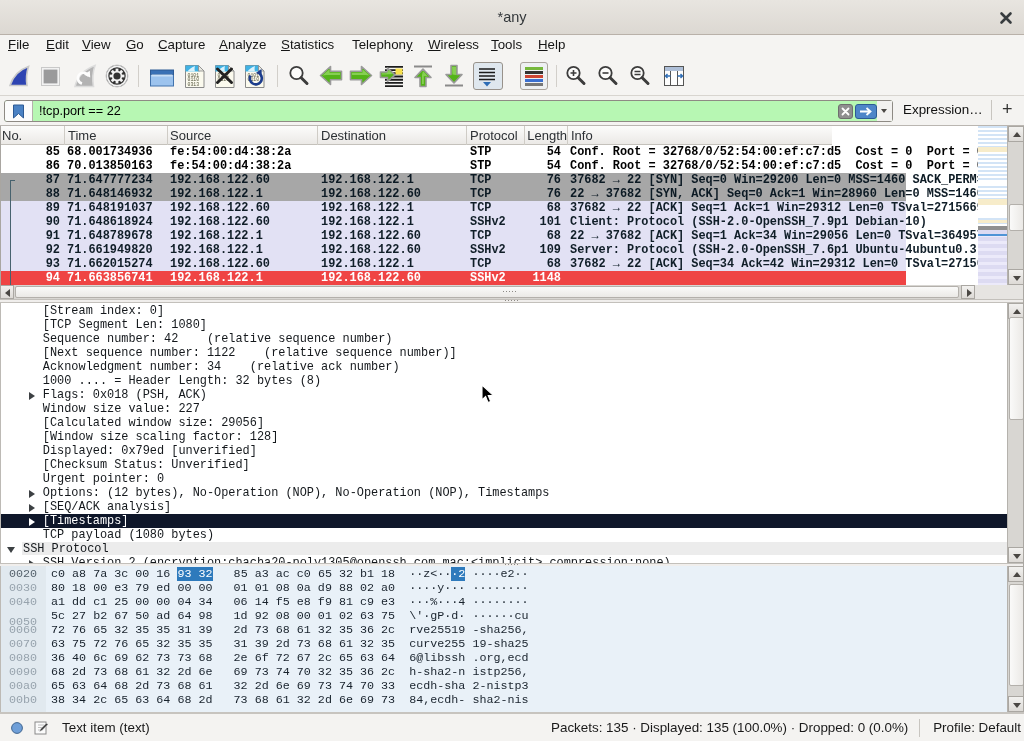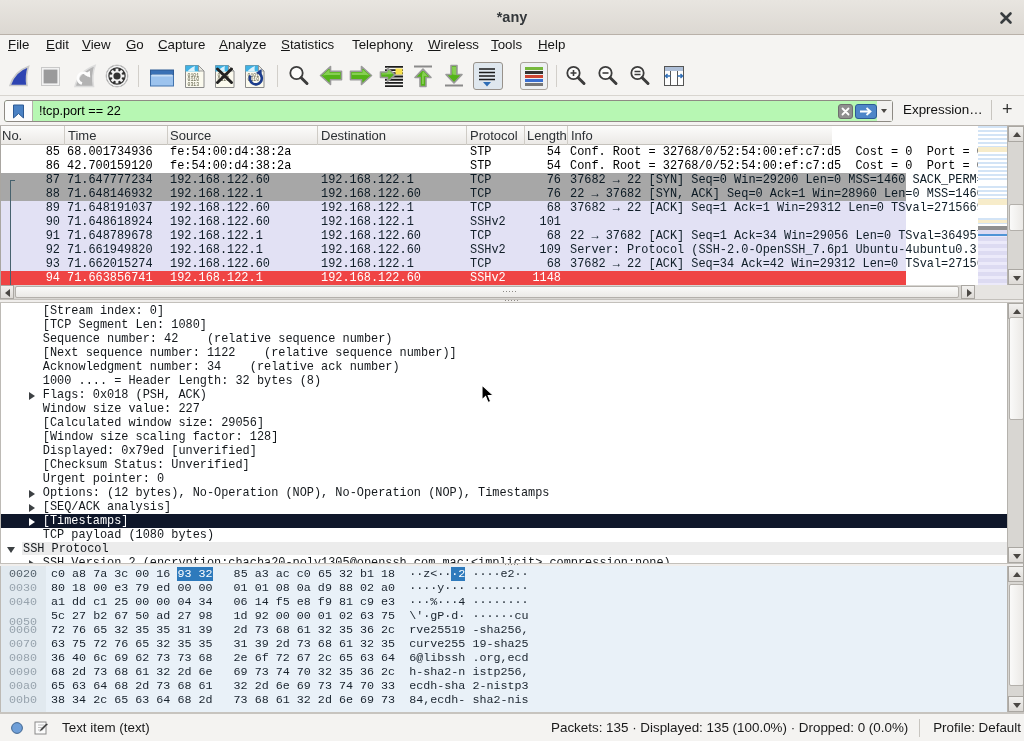--- a/index.html
+++ b/index.html
@@ -3,45 +3,45 @@
 <meta charset="utf-8">
 <style>
 html,body{margin:0;padding:0;}
 body{width:1024px;height:741px;overflow:hidden;font-family:"Liberation Sans",sans-serif;}
 .abs{position:absolute;}
 #win{position:absolute;left:0;top:0;width:1024px;height:741px;background:#f4f3f1;}
 
 #titlebar{position:absolute;left:0;top:0;width:1024px;height:35px;
  background:linear-gradient(#e8e5e0,#dcd8d2);border-bottom:1px solid #b9b1a9;box-sizing:border-box;}
 #title{position:absolute;left:0;top:9px;width:1024px;text-align:center;
- font-size:14.5px;font-weight:bold;color:#33373a;}
+ font-size:14.5px;font-weight:normal;color:#33373a;}
 
 #menubar{position:absolute;left:0;top:35px;width:1024px;height:22px;background:#f5f4f2;}
 .mi{position:absolute;top:2px;font-size:13.3px;color:#161616;}
 .mi u{text-decoration:underline;}
 
 #toolbar{position:absolute;left:0;top:57px;width:1024px;height:39px;background:#f5f4f2;
  border-bottom:1px solid #d8d5d0;box-sizing:border-box;}
 .tbtn{position:absolute;top:5px;width:28px;height:28px;}
 .tsep{position:absolute;top:8px;width:1px;height:22px;background:#d2cfca;}
 
 #filterbar{position:absolute;left:0;top:96px;width:1024px;height:30px;background:#f4f3f1;
  border-bottom:1px solid #bab6b1;box-sizing:border-box;}
 #ffield{position:absolute;left:4px;top:4px;width:889px;height:22px;background:#b7f7b3;
  border:1px solid #8e8a84;border-radius:3px;box-sizing:border-box;}
 #fbook{position:absolute;left:0;top:0;width:27px;height:20px;background:#fcfcfc;
  border-right:1px solid #b5b1ab;border-radius:2px 0 0 2px;}
 #ftext{position:absolute;left:34px;top:3px;font-size:12.7px;color:#000;}
 
 #plist{position:absolute;left:0;top:126px;width:1024px;height:173px;background:#fff;}
 #phead{position:absolute;left:0;top:0;width:832px;height:19px;
- background:linear-gradient(#fcfcfb,#ebe9e6);border-bottom:1px solid #c4c1bb;box-sizing:border-box;}
+ background:linear-gradient(#fcfcfb,#ebe9e6);border-bottom:1px solid #c4c1bb;box-sizing:border-box;text-align:right;}
 .hc{position:absolute;top:1.5px;font-size:13px;color:#2c3034;white-space:nowrap;}
 .prow{position:absolute;left:0;width:906px;height:14px;line-height:14px;
- font-family:"Liberation Mono",monospace;font-size:11.9px;white-space:pre;color:#101e28;}
+ font-family:"Liberation Mono",monospace;font-size:11.9px;white-space:pre;color:#101e28;font-weight:bold;}
 .prow span{position:absolute;top:0;}
 .cno{left:0;width:60px;text-align:right;}
 .ctm{left:67px;}
 .csr{left:170px;}
 .cds{left:321px;}
 .cpr{left:470px;}
 .cln{left:505px;width:56px;text-align:right;}
 .cin{left:570px;width:408px;overflow:hidden;}
 
 #dpane{position:absolute;left:0;top:303px;width:1007px;height:260px;background:#fff;overflow:hidden;}
@@ -270,33 +270,33 @@
   <span class="abs" style="left:167px;top:0;width:1px;height:19px;background:#cfccc6"></span>
   <span class="abs" style="left:317px;top:0;width:1px;height:19px;background:#cfccc6"></span>
   <span class="abs" style="left:466px;top:0;width:1px;height:19px;background:#cfccc6"></span>
   <span class="abs" style="left:524px;top:0;width:1px;height:19px;background:#cfccc6"></span>
   <span class="abs" style="left:567px;top:0;width:1px;height:19px;background:#cfccc6"></span>
  </div>
  <div class="prow" style="top:19px;background:#fff;color:#000">
   <span class="cno">85</span><span class="ctm">68.001734936</span><span class="csr">fe:54:00:d4:38:2a</span><span class="cpr">STP</span><span class="cln">54</span><span class="cin">Conf. Root = 32768/0/52:54:00:ef:c7:d5  Cost = 0  Port = 0x8001</span>
  </div>
  <div class="prow" style="top:33px;background:#fff;color:#000">
-  <span class="cno">86</span><span class="ctm">42.700159120</span><span class="csr">fe:54:00:d4:38:2a</span><span class="cpr">STP</span><span class="cln">54</span><span class="cin">Conf. Root = 32768/0/52:54:00:ef:c7:d5  Cost = 0  Port = 0x8001</span>
+  <span class="cno">86</span><span class="ctm">70.013850163</span><span class="csr">fe:54:00:d4:38:2a</span><span class="cpr">STP</span><span class="cln">54</span><span class="cin">Conf. Root = 32768/0/52:54:00:ef:c7:d5  Cost = 0  Port = 0x8001</span>
  </div>
  <div class="prow" style="top:47px;background:#a7a7a7;color:#0c1a24">
   <span class="cno">87</span><span class="ctm">71.647777234</span><span class="csr">192.168.122.60</span><span class="cds">192.168.122.1</span><span class="cpr">TCP</span><span class="cln">76</span><span class="cin">37682 → 22 [SYN] Seq=0 Win=29200 Len=0 MSS=1460 SACK_PERM=1 TSval=2715669 TSecr=0 WS=128</span>
  </div>
  <div class="prow" style="top:61px;background:#a7a7a7;color:#0c1a24">
   <span class="cno">88</span><span class="ctm">71.648146932</span><span class="csr">192.168.122.1</span><span class="cds">192.168.122.60</span><span class="cpr">TCP</span><span class="cln">76</span><span class="cin">22 → 37682 [SYN, ACK] Seq=0 Ack=1 Win=28960 Len=0 MSS=1460 SACK_PERM=1</span>
  </div>
  <div class="prow" style="top:75px;background:#e2e1f4">
   <span class="cno">89</span><span class="ctm">71.648191037</span><span class="csr">192.168.122.60</span><span class="cds">192.168.122.1</span><span class="cpr">TCP</span><span class="cln">68</span><span class="cin">37682 → 22 [ACK] Seq=1 Ack=1 Win=29312 Len=0 TSval=2715669 TSecr=3649575</span>
  </div>
  <div class="prow" style="top:89px;background:#e2e1f4">
-  <span class="cno">90</span><span class="ctm">71.648618924</span><span class="csr">192.168.122.60</span><span class="cds">192.168.122.1</span><span class="cpr">SSHv2</span><span class="cln">101</span>
+  <span class="cno">90</span><span class="ctm">71.648618924</span><span class="csr">192.168.122.60</span><span class="cds">192.168.122.1</span><span class="cpr">SSHv2</span><span class="cln">101</span><span class="cin">Client: Protocol (SSH-2.0-OpenSSH_7.9p1 Debian-10)</span>
  </div>
  <div class="prow" style="top:103px;background:#e2e1f4">
   <span class="cno">91</span><span class="ctm">71.648789678</span><span class="csr">192.168.122.1</span><span class="cds">192.168.122.60</span><span class="cpr">TCP</span><span class="cln">68</span><span class="cin">22 → 37682 [ACK] Seq=1 Ack=34 Win=29056 Len=0 TSval=3649575 TSecr=2715669</span>
  </div>
  <div class="prow" style="top:117px;background:#e2e1f4">
   <span class="cno">92</span><span class="ctm">71.661949820</span><span class="csr">192.168.122.1</span><span class="cds">192.168.122.60</span><span class="cpr">SSHv2</span><span class="cln">109</span><span class="cin">Server: Protocol (SSH-2.0-OpenSSH_7.6p1 Ubuntu-4ubuntu0.3)</span>
  </div>
  <div class="prow" style="top:131px;background:#e2e1f4">
   <span class="cno">93</span><span class="ctm">71.662015274</span><span class="csr">192.168.122.60</span><span class="cds">192.168.122.1</span><span class="cpr">TCP</span><span class="cln">68</span><span class="cin">37682 → 22 [ACK] Seq=34 Ack=42 Win=29312 Len=0 TSval=2715669 TSecr=364957</span>
  </div>
@@ -384,21 +384,21 @@
 
 <div id="hpane">
  <div id="hoffcol"></div>
  <div class="hl hoff" style="top:1px;color:#57636d">0020</div>
  <div class="hl hrow" style="top:1px">c0 a8 7a 3c 00 16 <b>93 32</b>   85 a3 ac c0 65 32 b1 18  ··z&lt;··<b>·2</b> ····e2··</div>
  <div class="hl hoff" style="top:15px">0030</div>
  <div class="hl hrow" style="top:15px">80 18 00 e3 79 ed 00 00   01 01 08 0a d9 88 02 a0  ····y··· ········</div>
  <div class="hl hoff" style="top:29px">0040</div>
  <div class="hl hrow" style="top:29px">a1 dd c1 25 00 00 04 34   06 14 f5 e8 f9 81 c9 e3  ···%···4 ········</div>
  <div class="hl hoff" style="top:49px">0050</div>
- <div class="hl hrow" style="top:43px">5c 27 b2 67 50 ad 27 98   1d 92 00 00 01 02 63 75  \'·gP·d· ······cu</div>
+ <div class="hl hrow" style="top:43px">5c 27 b2 67 50 ad 64 98   1d 92 08 00 01 02 63 75  \'·gP·d· ······cu</div>
  <div class="hl hoff" style="top:57px">0060</div>
  <div class="hl hrow" style="top:57px">72 76 65 32 35 35 31 39   2d 73 68 61 32 35 36 2c  rve25519 -sha256,</div>
  <div class="hl hoff" style="top:71px">0070</div>
  <div class="hl hrow" style="top:71px">63 75 72 76 65 32 35 35   31 39 2d 73 68 61 32 35  curve255 19-sha25</div>
  <div class="hl hoff" style="top:85px">0080</div>
  <div class="hl hrow" style="top:85px">36 40 6c 69 62 73 73 68   2e 6f 72 67 2c 65 63 64  6@libssh .org,ecd</div>
  <div class="hl hoff" style="top:99px">0090</div>
  <div class="hl hrow" style="top:99px">68 2d 73 68 61 32 2d 6e   69 73 74 70 32 35 36 2c  h-sha2-n istp256,</div>
  <div class="hl hoff" style="top:113px">00a0</div>
  <div class="hl hrow" style="top:113px">65 63 64 68 2d 73 68 61   32 2d 6e 69 73 74 70 33  ecdh-sha 2-nistp3</div>

